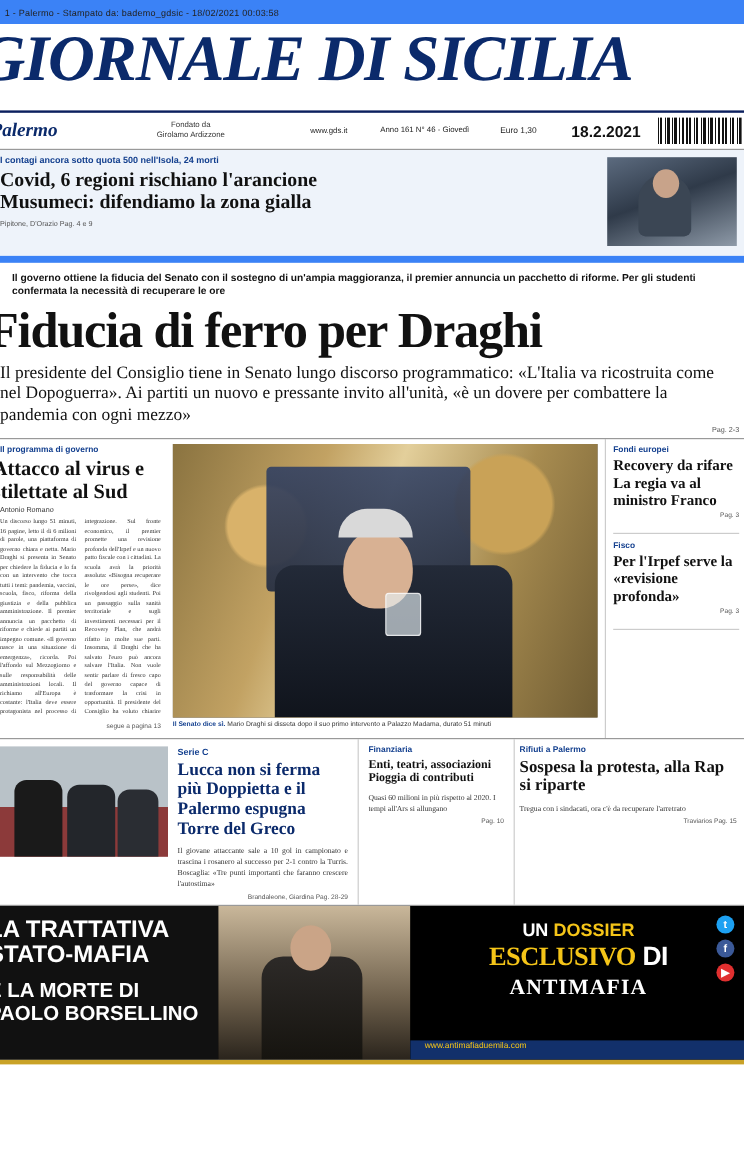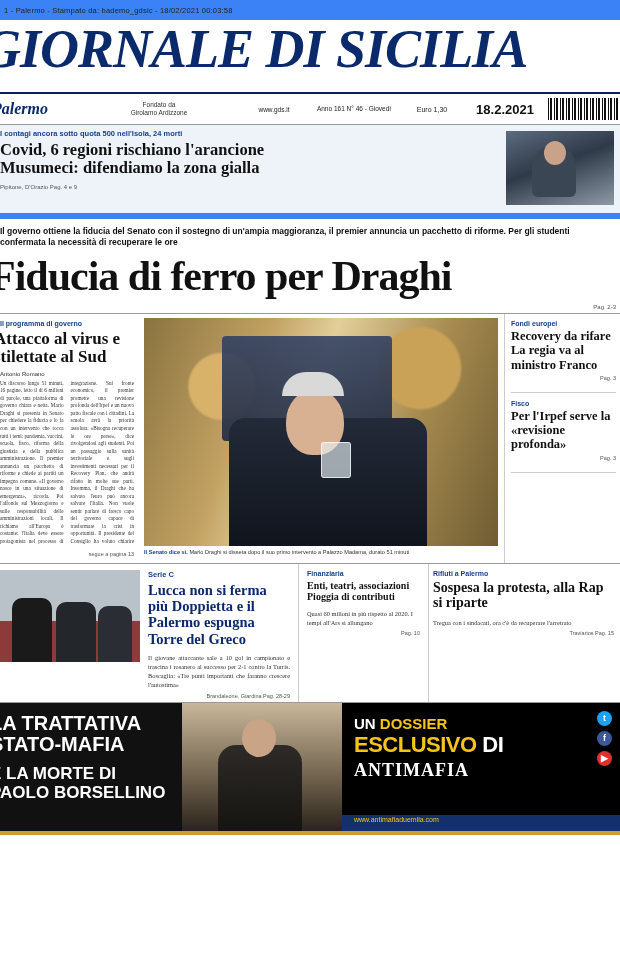--- a/index.html
+++ b/index.html
@@ -116,21 +116,21 @@
     margin:0;font-size:12px;line-height:1.22;font-weight:bold;font-family:"Liberation Serif",serif;
   }
   .promo-right .ref{
     font-family:"Liberation Sans",sans-serif;font-size:6px;color:#cfe0ff;
     position:absolute;right:8px;bottom:4px;
   }
 
   
   .occhiello{
     font-family:"Liberation Sans",sans-serif;font-weight:bold;font-size:8.5px;
-    padding:7px 6px 5px 0;line-height:1.3;color:#111;
+    padding:7px 6px 5px 10px;line-height:1.3;color:#111;
     border-bottom:0;
   }
   .mainhead{
     font-family:"Liberation Serif",serif;font-weight:bold;
     font-size:42px;line-height:1;letter-spacing:-1px;margin:2px 0 6px -10px;
     white-space:nowrap;
   }
   .subhead{
     font-family:"Liberation Serif",serif;font-size:14.5px;line-height:1.2;
     padding-right:6px;position:relative;padding-bottom:10px;
@@ -281,26 +281,26 @@
     position:relative;overflow:hidden;
   }
   .ad-photo .figure{
     position:absolute;left:36px;bottom:0;width:84px;height:86px;
     background:linear-gradient(180deg,#2d2a28,#16140f);border-radius:18px 18px 0 0;
   }
   .ad-photo .fhead{
     position:absolute;left:60px;bottom:74px;width:34px;height:38px;border-radius:50%;background:#caa487;
   }
   .ad-right{
-    flex:1;background:#000;position:relative;padding:12px 10px 6px 12px;box-sizing:border-box;
+    flex:1;background:#000;position:relative;padding:12px 10px 6px 12px;box-sizing:border-box;text-align:center;
   }
   .ad-right .r1{font-family:"Liberation Sans",sans-serif;font-weight:bold;font-size:15px;}
   .ad-right .r1 .y{color:#f5c518;}
   .ad-right .r2{font-family:"Liberation Sans",sans-serif;font-weight:bold;font-size:22px;letter-spacing:-.5px;}
-  .ad-right .r2 .y{color:#f5c518;}
+  .ad-right .r2 .y{color:#f5c518;font-family:Liberation Serif, serif;}
   .ad-right .r3{font-family:"Liberation Serif",serif;font-weight:bold;font-size:18px;letter-spacing:1px;margin-top:2px;}
   .ad-right .url{
     position:absolute;left:12px;bottom:8px;
     font-family:"Liberation Sans",sans-serif;font-size:7px;color:#f5c518;
   }
   .ad-right .urlbar{
     position:absolute;left:0;right:0;bottom:0;height:16px;background:#12306b;
   }
   .socials{position:absolute;right:8px;top:8px;display:flex;flex-direction:column;gap:5px;}
   .soc{width:15px;height:15px;border-radius:50%;display:flex;align-items:center;justify-content:center;
@@ -344,20 +344,21 @@
         <div class="ref">Pipitone, D'Orazio Pag. 4 e 9</div>
       </div>
       <div class="photo"></div>
     </div>
   </div>
 
   <div>
     <div class="occhiello">Il governo ottiene la fiducia del Senato con il sostegno di un'ampia maggioranza, il premier annuncia un pacchetto di riforme. Per gli studenti confermata la necessità di recuperare le ore</div>
     <div class="mainhead">Fiducia di ferro per Draghi</div>
     <div class="subhead">
+      <span>Il presidente del Consiglio tiene in Senato lungo discorso programmatico: «L'Italia va ricostruita come nel Dopoguerra». Ai partiti un nuovo e pressante invito all'unità, «è un dovere per combattere la pandemia con ogni mezzo»</span>
       <span class="pg">Pag. 2-3</span>
     </div>
   </div>
 
   <div class="midzone">
 
     <div class="col-left">
       <div class="kicker">Il programma di governo</div>
       <h4>Attacco al virus e stilettate al Sud</h4>
       <div class="byline">Antonio Romano</div>

